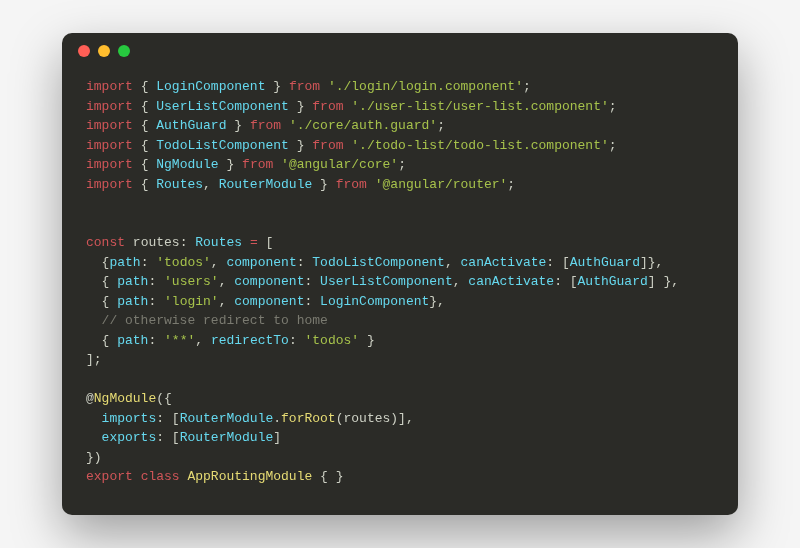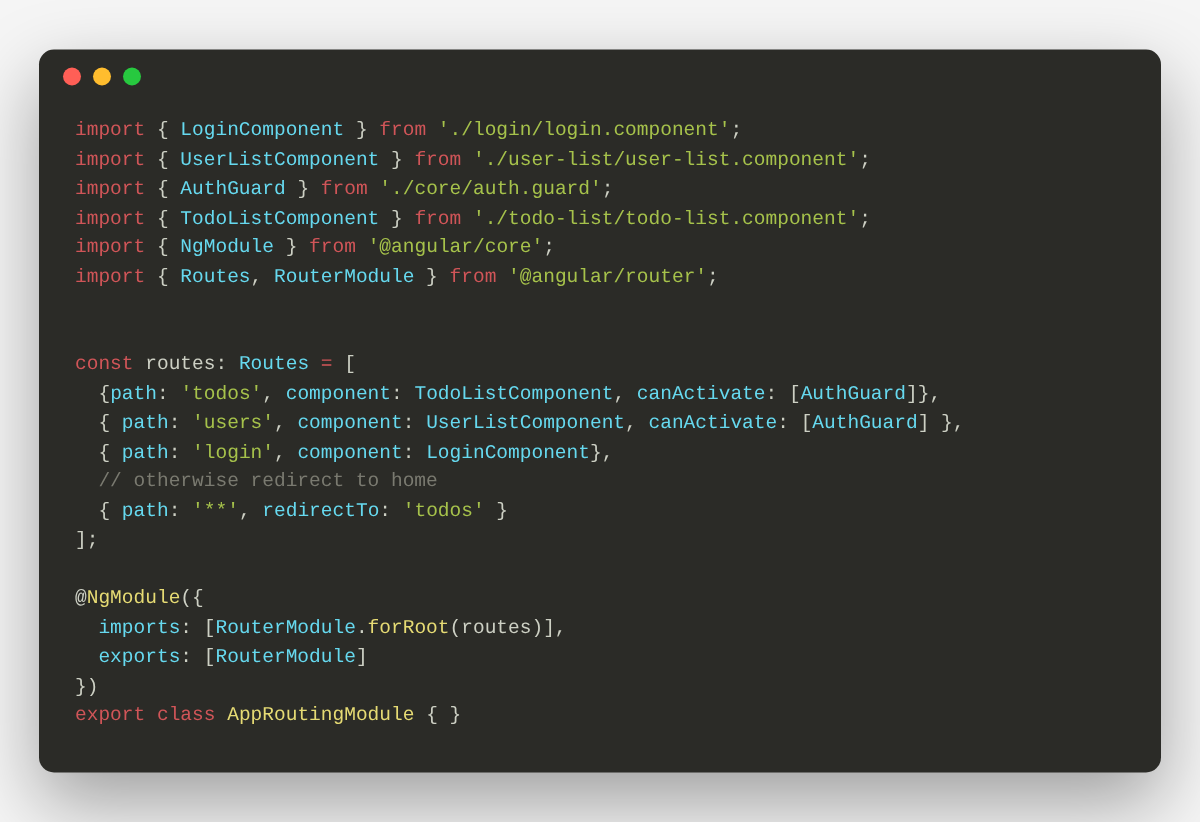--- a/index.html
+++ b/index.html
@@ -6,21 +6,21 @@
   body {
     width: 800px;
     height: 548px;
     background: #f5f5f5;
     display: flex;
     align-items: center;
     justify-content: center;
     font-family: "SF Mono", Monaco, Consolas, "Courier New", monospace;
   }
   .window {
-    width: 748px;
+    width: 676px;
     background: #2b2b27;
     border-radius: 10px;
     box-shadow: 0 20px 50px rgba(0,0,0,0.35);
     overflow: hidden;
   }
   .titlebar {
     height: 36px;
     display: flex;
     align-items: center;
     padding-left: 16px;

